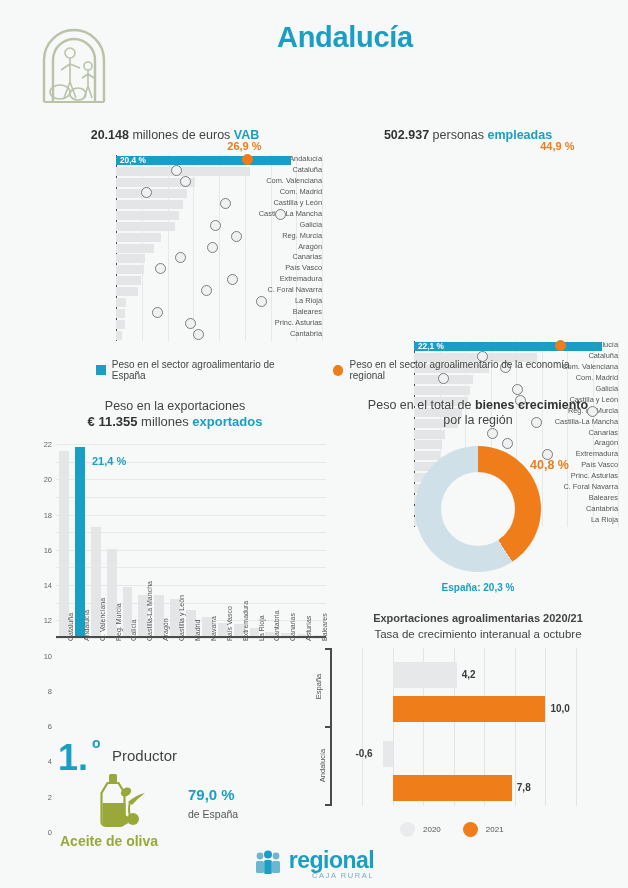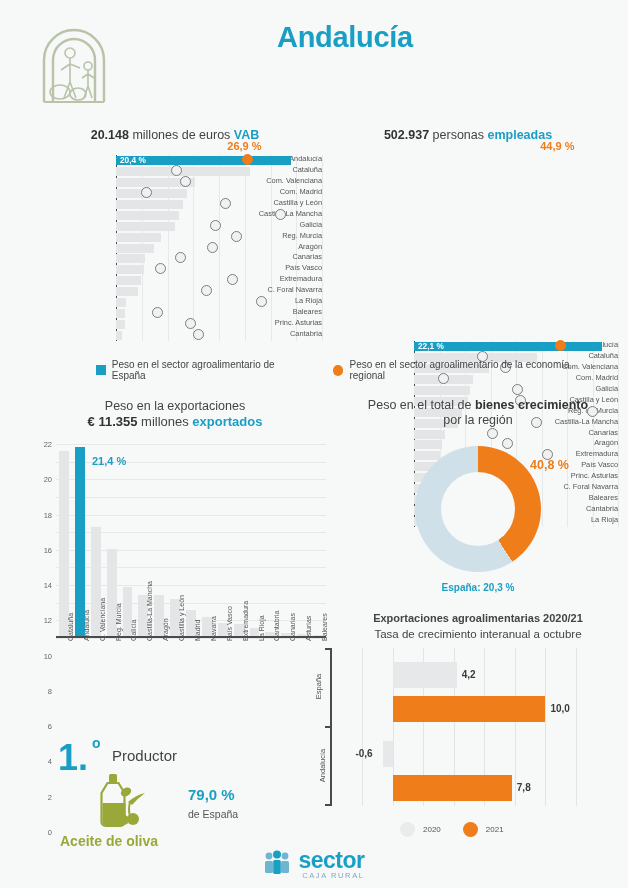--- a/index.html
+++ b/index.html
@@ -480,18 +480,18 @@
       <svg width="28" height="26" viewBox="0 0 28 26">
         <circle cx="6" cy="6" r="3.4" fill="#6cb6cf"></circle>
         <circle cx="14" cy="4.6" r="4" fill="#1a9fc4"></circle>
         <circle cx="22" cy="6" r="3.4" fill="#6cb6cf"></circle>
         <rect x="2" y="11" width="8" height="12" rx="1.5" fill="#6cb6cf"></rect>
         <rect x="10.2" y="10" width="7.6" height="14" rx="1.5" fill="#1a9fc4"></rect>
         <rect x="18" y="11" width="8" height="12" rx="1.5" fill="#6cb6cf"></rect>
       </svg>
     </span>
     <span>
-      <div class="cj-name">sector</div>
+      <div class="cj-name">regional</div>
       <div class="cj-sub">CAJA RURAL</div>
     </span>
   </div>
 
 </div>
 
 </body></html>

